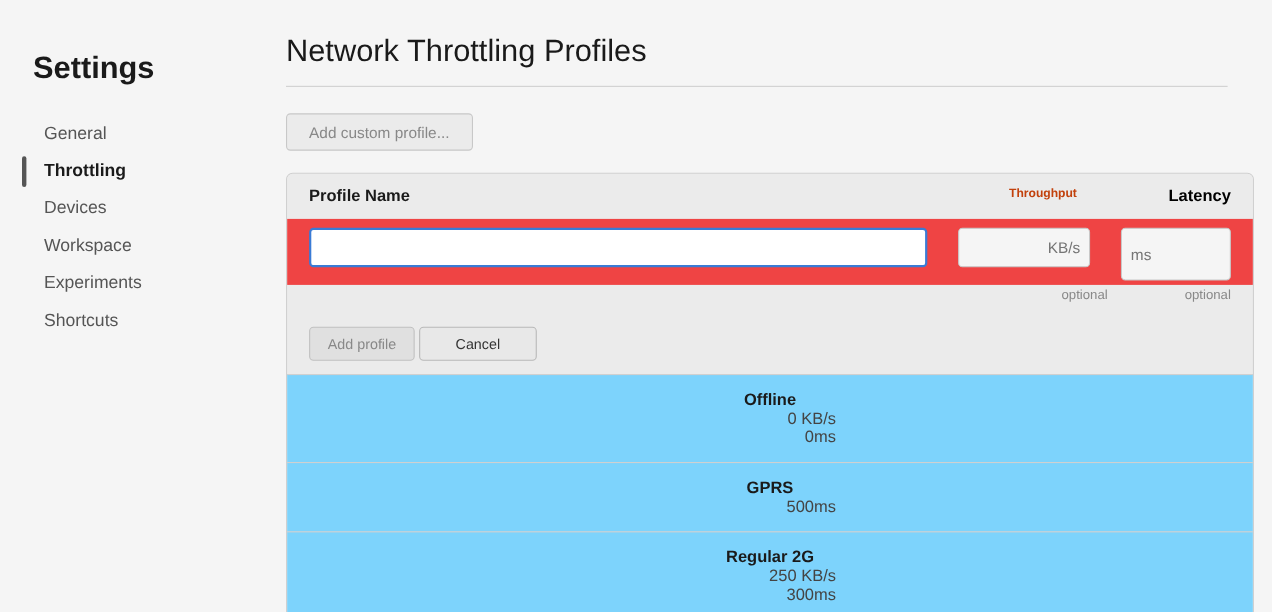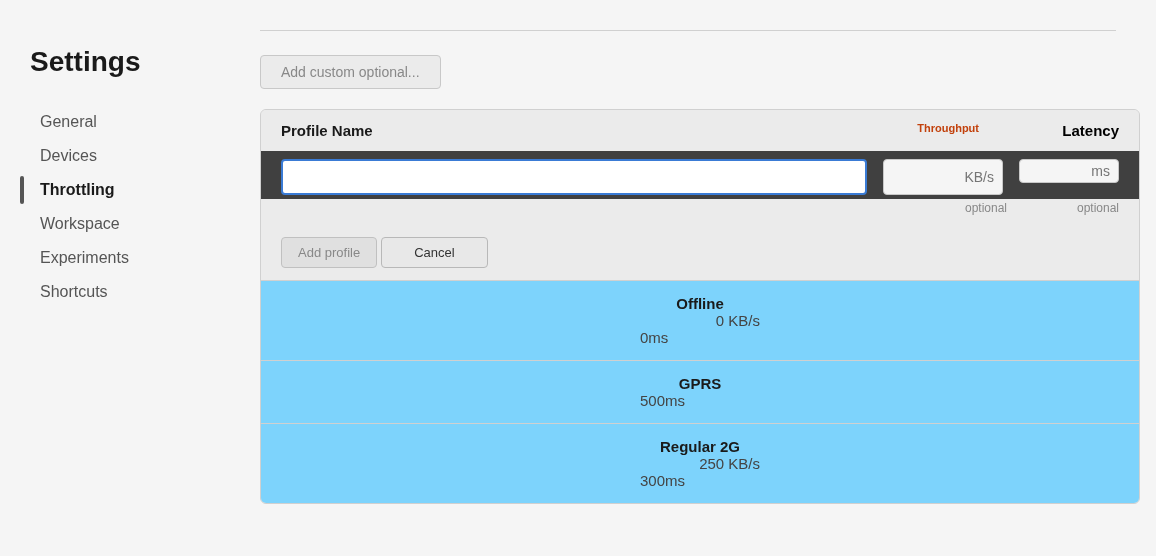--- a/index.html
+++ b/index.html
@@ -122,25 +122,25 @@
 
     .col-latency {
       width: 120px;
       font-size: 15px;
       font-weight: 600;
       color: #000000;
       text-align: right;
     }
 
     .input-row {
-      background: #404040;
+      background: #ef4444;
       padding: 8px 20px 4px 20px;
       display: flex;
       align-items: flex-start;
-      gap: 16px;
+      gap: 28px;
     }
 
     .profile-name-input {
       flex: 1;
       height: 36px;
       border: 2px solid #3a7bd5;
       border-radius: 4px;
       padding: 4px 8px;
       font-size: 14px;
       background: white;
@@ -157,30 +157,29 @@
       font-size: 14px;
       background: #f5f5f5;
       outline: none;
       font-family: inherit;
       color: #aaa;
       text-align: right;
     }
 
     .latency-input {
       width: 100px;
-      height: 24px;
+      height: 48px;
       border: 1px solid #c8c8c8;
       border-radius: 4px;
       padding: 4px 8px;
       font-size: 14px;
       background: #f5f5f5;
       outline: none;
       font-family: inherit;
       color: #aaa;
-      text-align: right;
     }
 
     .optional-row {
       display: flex;
       padding: 2px 20px 8px 20px;
       gap: 12px;
       align-items: center;
     }
 
     .optional-spacer {
@@ -256,52 +255,53 @@
       font-size: 15px;
       color: #444;
       text-align: right;
       padding-right: 20px;
     }
 
     .row-latency {
       width: 120px;
       font-size: 15px;
       color: #444;
-      text-align: left;
+      text-align: right;
     }
   </style>
 </head>
 <body>
 
 <div class="sidebar">
   <div class="sidebar-title">Settings</div>
   <div class="sidebar-item">
     <span>General</span>
   </div>
-  <div class="sidebar-item">
-    <span>Devices</span>
-  </div>
   <div class="sidebar-item active">
     <span>Throttling</span>
   </div>
   <div class="sidebar-item">
+    <span>Devices</span>
+  </div>
+  <div class="sidebar-item">
     <span>Workspace</span>
   </div>
   <div class="sidebar-item">
     <span>Experiments</span>
   </div>
   <div class="sidebar-item">
     <span>Shortcuts</span>
   </div>
 </div>
 
 <div class="main-content">
+  <h1 class="main-title">Network Throttling Profiles</h1>
   <hr class="divider">
 
-  <button class="add-profile-btn">Add custom optional...</button>
+  <button class="add-profile-btn">Add custom profile...</button>
 
   <div class="profiles-table">
 
     <div class="table-header">
       <div class="col-name">Profile Name</div>
       <div class="col-throughput">Throughput</div>
       <div class="col-latency">Latency</div>
     </div>
 
     <div class="input-row">

